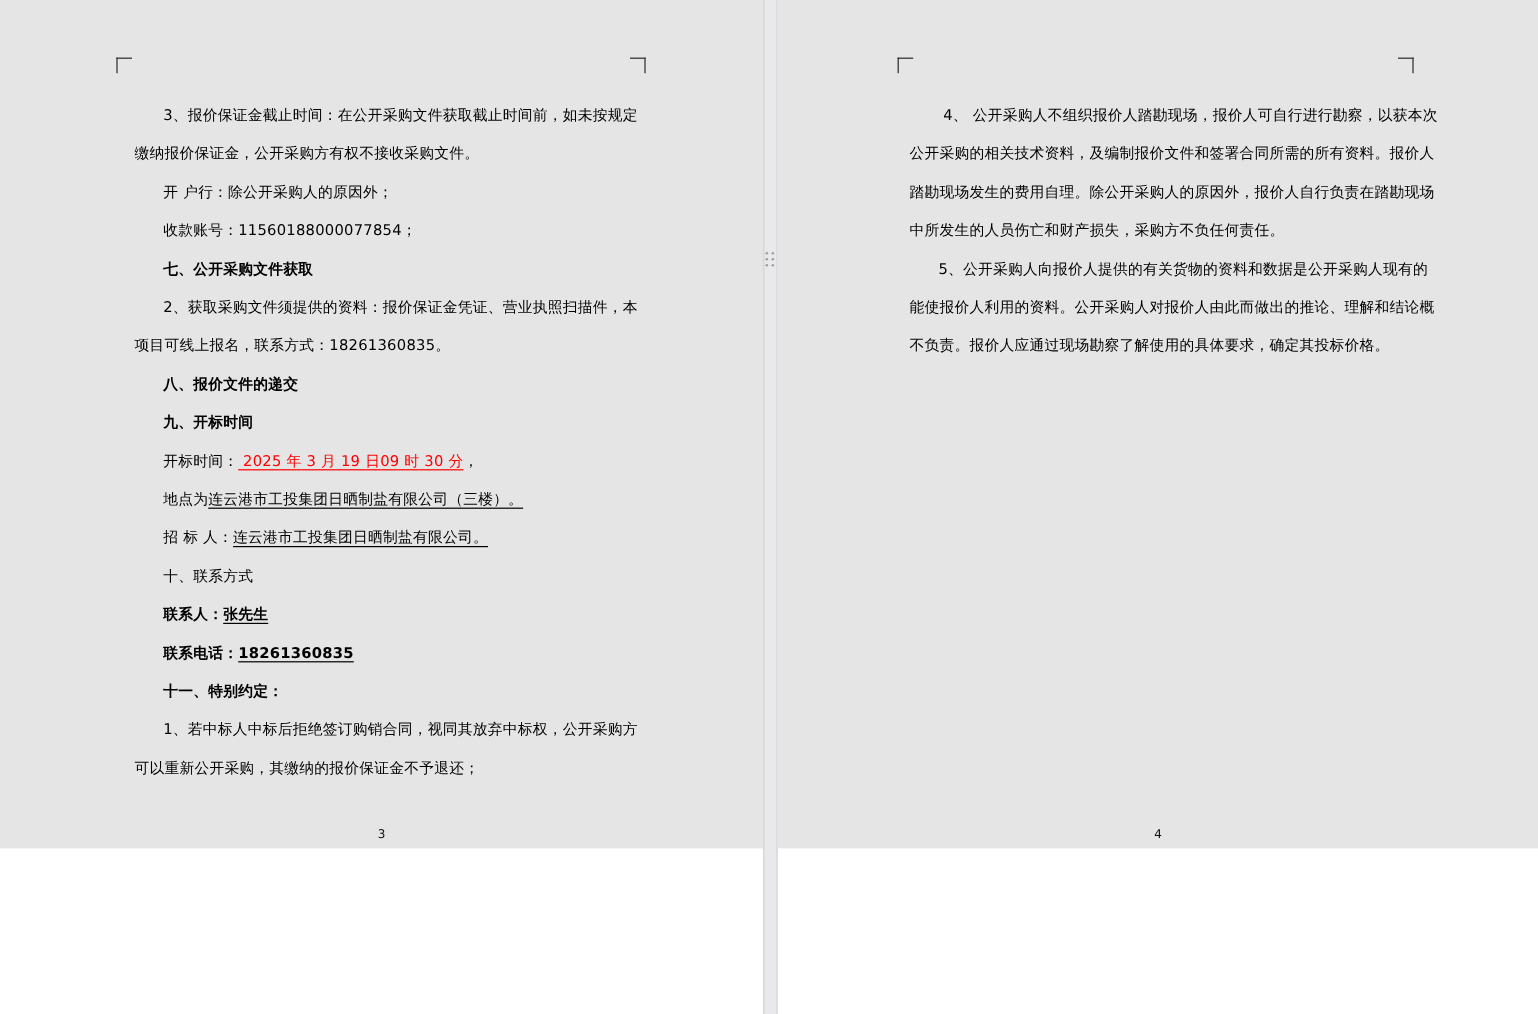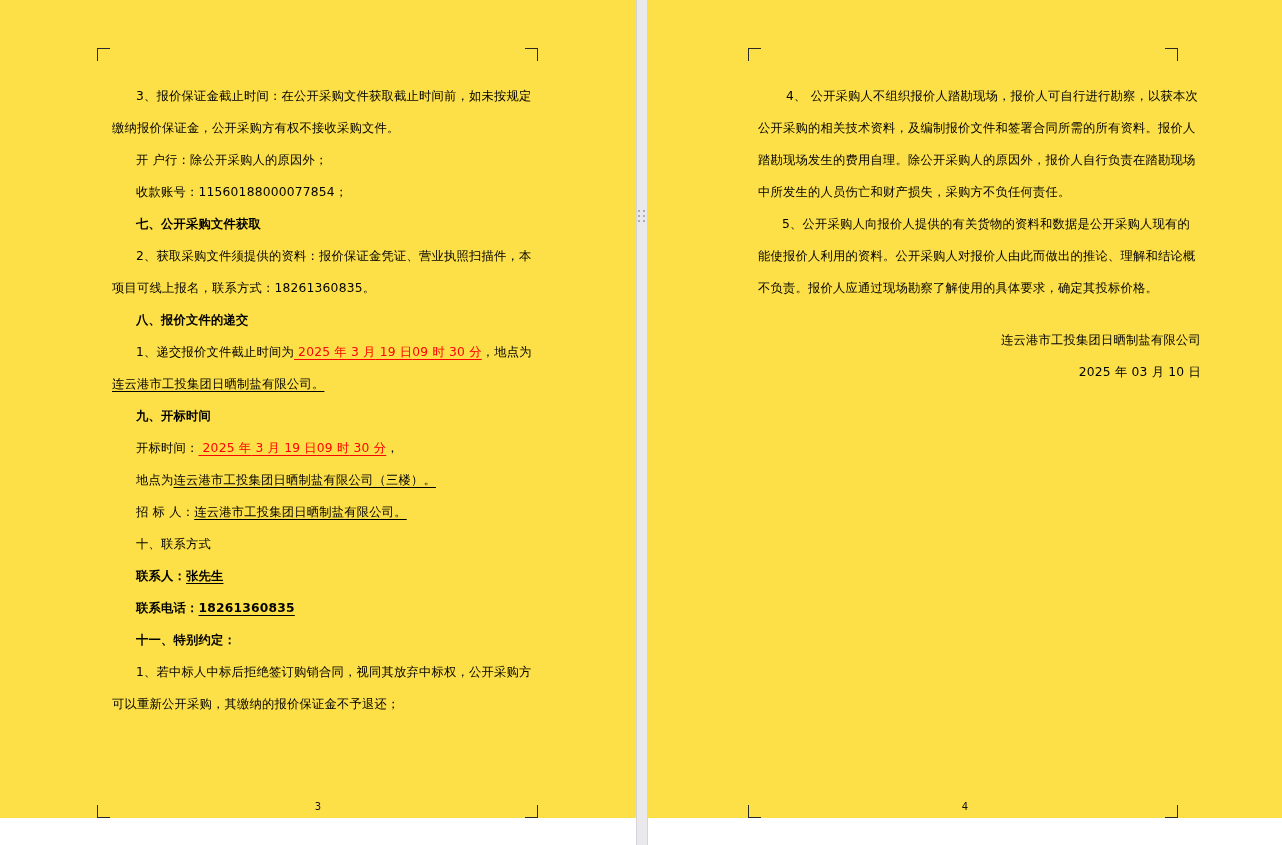--- a/index.html
+++ b/index.html
@@ -15,22 +15,22 @@
     position: relative;
   }
   .doc-area {
     position: absolute;
     inset: 0;
     display: flex;
     flex-direction: row;
   }
   .page {
     position: relative;
-    background: #fde047;
-    height: 818px;
+    background: #e5e5e5;
+    height: 707px;
     overflow: hidden;
   }
   .page-left { width: 636px; }
   .gutter {
     width: 10px;
     height: 845px;
     background: #e9e9ec;
     border-left: 1px solid #d3d3d8;
     border-right: 1px solid #d3d3d8;
     position: relative;
@@ -144,21 +144,20 @@
     <span class="cmark bl" style="left:97px;top:805px;"></span>
     <span class="cmark br" style="left:525px;top:805px;"></span>
 
     <div class="body-text" id="p3body">
         <p class="ind1"><span>3、报价保证金截止时间：在公开采购文件获取截止时间前，如未按规定缴纳报价保证金，公开采购方有权不接收采购文件。</span></p>
         <p class="ind1"><span>开</span><span>  户行：除公开采购人的原因外；</span></p>
         <p class="ind1"><span>收款账号：11560188000077854；</span></p>
         <p class="hd"><span>七、公开采购文件获取</span></p>
         <p class="ind1"><span>2、获取采购文件须提供的资料：报价保证金凭证、营业执照扫描件，本项目可线上报名，联系方式：18261360835。</span></p>
         <p class="hd"><span>八、报价文件的递交</span></p>
-        <p class="ind1"><span>1、递交报价文件截止时间为</span><span class="ru"> 2025 年</span><span class="ru"> 3 月</span><span class="ru"> 19 日</span><span class="ru">09 时</span><span class="ru"> 30 分</span><span>，地点为</span><span class="u">连云港市工投集团日晒制盐有限公司。</span></p>
         <p class="hd"><span>九、开标时间</span></p>
         <p class="ind1"><span>开标时间：</span><span class="ru">  2025 年</span><span class="ru"> 3 月</span><span class="ru"> 19 日</span><span class="ru">09 时</span><span class="ru"> 30 分</span><span>，</span></p>
         <p class="ind1"><span>地点为</span><span class="u">连云港市工投集团日晒制盐有限公司（三楼）。</span></p>
         <p class="ind1"><span>招  标  人：</span><span class="u">连云港市工投集团日晒制盐有限公司。</span></p>
         <p class="ind1"><span>十、联系方式</span></p>
         <p class="hd"><span>联系人：</span><span class="u">张先生</span></p>
         <p class="hd"><span>联系电话：</span><span class="u">18261360835 </span></p>
         <p class="hd"><span>十一、特别约定：</span></p>
         <p class="ind1"><span>1、若中标人中标后拒绝签订购销合同，视同其放弃中标权，公开采购方可以重新公开采购，其缴纳的报价保证金不予退还；</span></p>
       </div>
@@ -181,21 +180,17 @@
     <span class="cmark tl" style="left:100px;top:48px;"></span>
     <span class="cmark tr" style="left:517px;top:48px;"></span>
     <span class="cmark bl" style="left:100px;top:805px;"></span>
     <span class="cmark br" style="left:517px;top:805px;"></span>
 
     <div class="body-text" style="left:110px;width:443px;" id="p4body">
         <p class="ind2"><span>4、 公开采购人不组织报价人踏勘现场，报价人可自行进行勘察，以获本次公开采购的相关技术资料，及编制报价文件和签署合同所需的所有资料。报价人踏勘现场发生的费用自理。除公开采购人的原因外，报价人自行负责在踏勘现场中所发生的人员伤亡和财产损失，采购方不负任何责任。</span></p>
         <p class="ind1"><span>5、公开采购人向报价人提供的有关货物的资料和数据是公开采购人现有的能使报价人利用的资料。公开采购人对报价人由此而做出的推论、理解和结论概不负责。报价人应通过现场勘察了解使用的具体要求，确定其投标价格。</span></p>
       </div>
 
-    <div class="body-text right-block sig" style="left:110px;top:290px;width:443px;">
-      <p>连云港市工投集团日晒制盐有限公司</p>
-      <p>2025 年 03 月 10 日</p>
-    </div>
 
     <div class="pgnum">4</div>
   </div>
 
 </div>
 
 </body></html>

